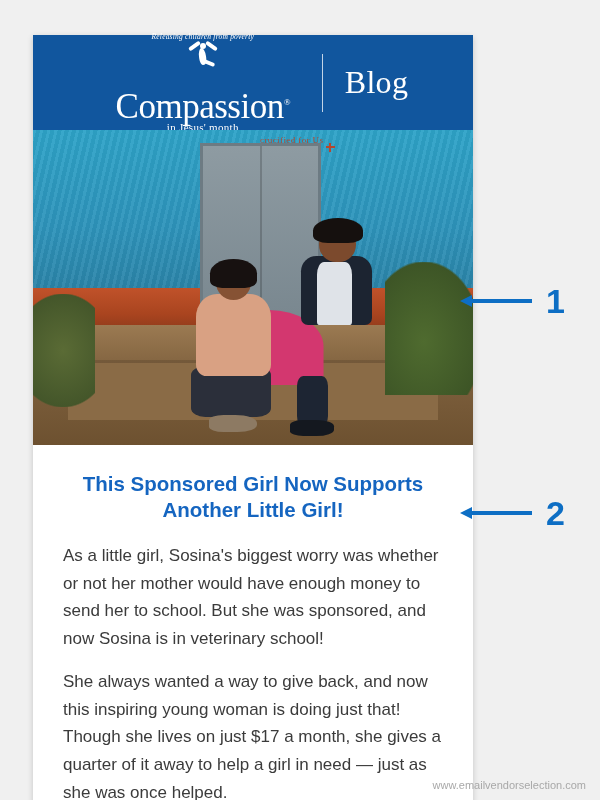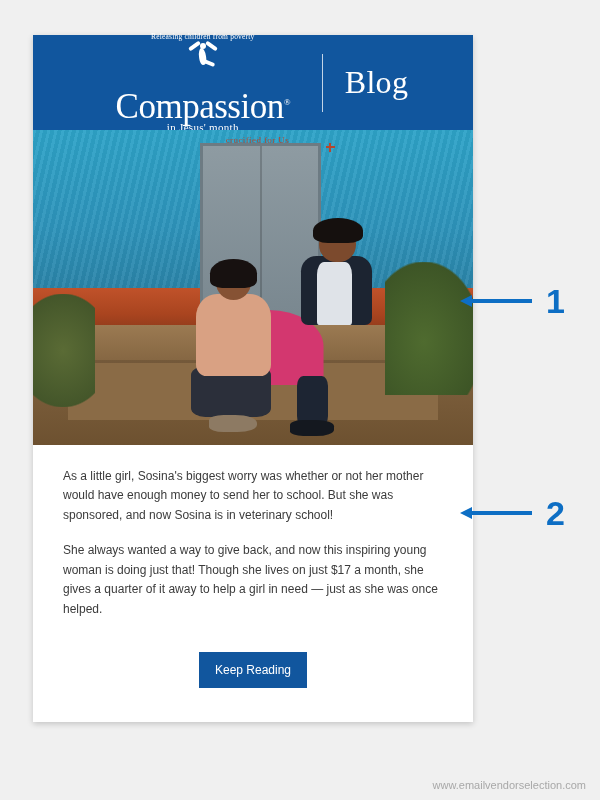--- a/index.html
+++ b/index.html
@@ -40,20 +40,21 @@
     flex-direction: column;
     align-items: center;
     color: #ffffff;
     padding-right: 14px;
   }
   .brand-tag {
     font-size: 7.5px;
     letter-spacing: 0.2px;
     margin-bottom: 1px;
     font-family: "Liberation Serif", serif;
+    font-style: italic;
   }
   .brand-figure {
     width: 34px;
     height: 26px;
     position: relative;
     margin-bottom: -2px;
   }
   .brand-figure .fig-body {
     position: absolute;
     left: 13px;
@@ -190,21 +191,21 @@
     left: 50%;
     top: 0; bottom: 0;
     width: 2px;
     background: rgba(0,0,0,0.18);
   }
   .hero .door-text {
     position: absolute;
     left: 36%;
     top: 1.5%;
     width: 30%;
-    text-align: center;
+    text-align: right;
     color: #b5472f;
     font-size: 9px;
     font-family: "Liberation Serif", serif;
     letter-spacing: 0.4px;
   }
   .hero .cross {
     position: absolute;
     left: 66.5%;
     top: 4%;
     width: 9px;
@@ -352,21 +353,21 @@
   .email-title {
     color: #1565c0;
     font-size: 20.5px;
     font-weight: bold;
     text-align: center;
     line-height: 1.25;
     margin: 4px 0 20px 0;
   }
   .email-para {
     color: #3b3b3b;
-    font-size: 12px;
+    font-size: 17px;
     line-height: 1.62;
     margin: 0 0 16px 0;
   }
   .keep-reading-wrap {
     text-align: center;
     margin-top: 22px;
   }
   .keep-reading {
     display: inline-block;
     background: #11569e;
@@ -473,20 +474,21 @@
     <div class="w-head"></div>
     <div class="w-hair"></div>
     <div class="g-pants"></div>
     <div class="g-body"></div>
     <div class="g-shoe"></div>
     <div class="g-head"></div>
     <div class="g-hair"></div>
   </div>
 
   <div class="email-body">
+    <div class="email-title">This Sponsored Girl Now Supports Another Little Girl!</div>
     <p class="email-para">As a little girl, Sosina's biggest worry was whether or not her mother would have enough money to send her to school. But she was sponsored, and now Sosina is in veterinary school!</p>
     <p class="email-para">She always wanted a way to give back, and now this inspiring young woman is doing just that! Though she lives on just $17 a month, she gives a quarter of it away to help a girl in need — just as she was once helped.</p>
     <div class="keep-reading-wrap">
       <button class="keep-reading">Keep Reading</button>
     </div>
   </div>
 </div>
 
 <div class="callout" id="callout-1">
   <span class="arrow">

